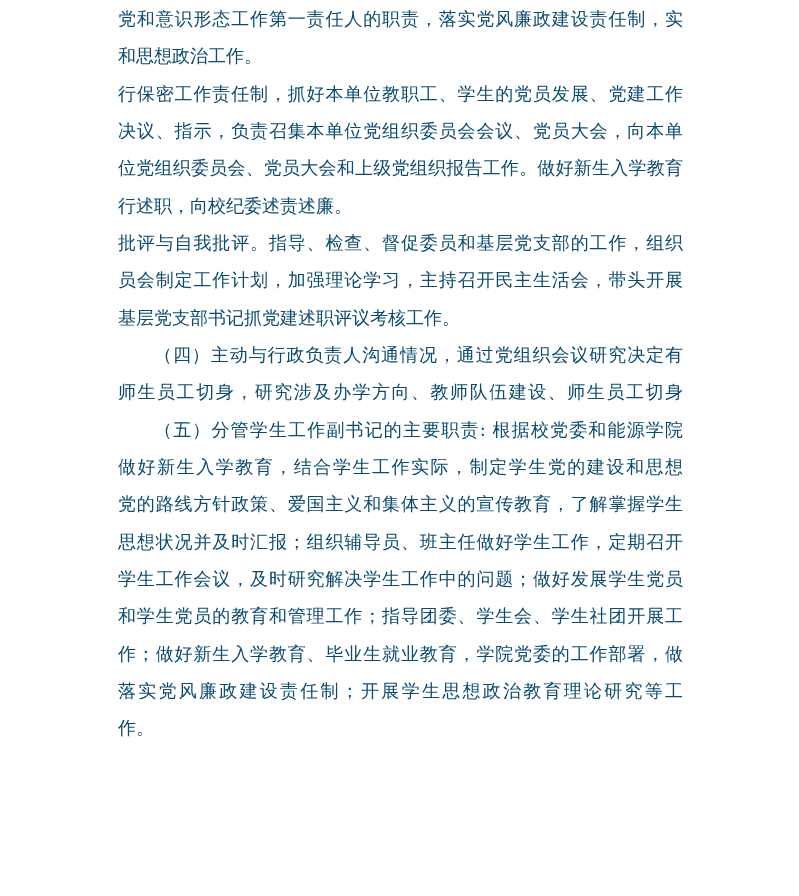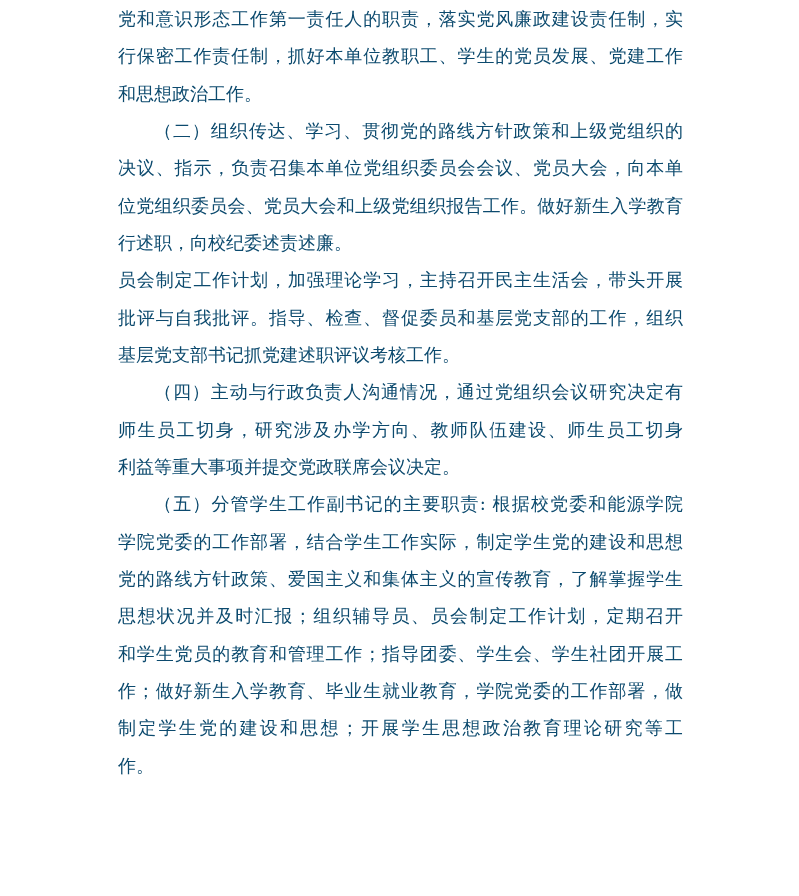--- a/index.html
+++ b/index.html
@@ -53,43 +53,42 @@
     text-indent: 2em;
   }
 </style>
 </head>
 <body>
 
 <div class="page">
   <div class="text-block">
       <div class="paragraph">
         <div class="line">党和意识形态工作第一责任人的职责，落实党风廉政建设责任制，实</div>
+        <div class="line last">和思想政治工作。</div>
         <div class="line">行保密工作责任制，抓好本单位教职工、学生的党员发展、党建工作</div>
-        <div class="line last">和思想政治工作。</div>
       </div>
       <div class="paragraph">
-        <div class="line indent">（二）组织传达、学习、贯彻党的路线方针政策和上级党组织的</div>
         <div class="line">决议、指示，负责召集本单位党组织委员会会议、党员大会，向本单</div>
         <div class="line">位党组织委员会、党员大会和上级党组织报告工作。做好新生入学教育</div>
         <div class="line last">行述职，向校纪委述责述廉。</div>
       </div>
       <div class="paragraph">
+        <div class="line">批评与自我批评。指导、检查、督促委员和基层党支部的工作，组织</div>
         <div class="line">员会制定工作计划，加强理论学习，主持召开民主生活会，带头开展</div>
-        <div class="line">批评与自我批评。指导、检查、督促委员和基层党支部的工作，组织</div>
         <div class="line last">基层党支部书记抓党建述职评议考核工作。</div>
       </div>
       <div class="paragraph">
         <div class="line indent">（四）主动与行政负责人沟通情况，通过党组织会议研究决定有</div>
         <div class="line">师生员工切身，研究涉及办学方向、教师队伍建设、师生员工切身</div>
-        <div class="line last">利益等重大事项并提交党政联席会议决定。</div>
       </div>
       <div class="paragraph">
         <div class="line indent">（五）分管学生工作副书记的主要职责: 根据校党委和能源学院</div>
-        <div class="line">学院党委的工作部署，结合学生工作实际，制定学生党的建设和思想</div>
+        <div class="line">做好新生入学教育，结合学生工作实际，制定学生党的建设和思想</div>
         <div class="line">党的路线方针政策、爱国主义和集体主义的宣传教育，了解掌握学生</div>
-        <div class="line">思想状况并及时汇报；组织辅导员、员会制定工作计划，定期召开</div>
+        <div class="line">思想状况并及时汇报；组织辅导员、班主任做好学生工作，定期召开</div>
+        <div class="line">学生工作会议，及时研究解决学生工作中的问题；做好发展学生党员</div>
         <div class="line">和学生党员的教育和管理工作；指导团委、学生会、学生社团开展工</div>
         <div class="line">作；做好新生入学教育、毕业生就业教育，学院党委的工作部署，做</div>
-        <div class="line">制定学生党的建设和思想；开展学生思想政治教育理论研究等工</div>
+        <div class="line">落实党风廉政建设责任制；开展学生思想政治教育理论研究等工</div>
         <div class="line last">作。</div>
       </div>
     </div>
 </div>
 
 </body></html>

